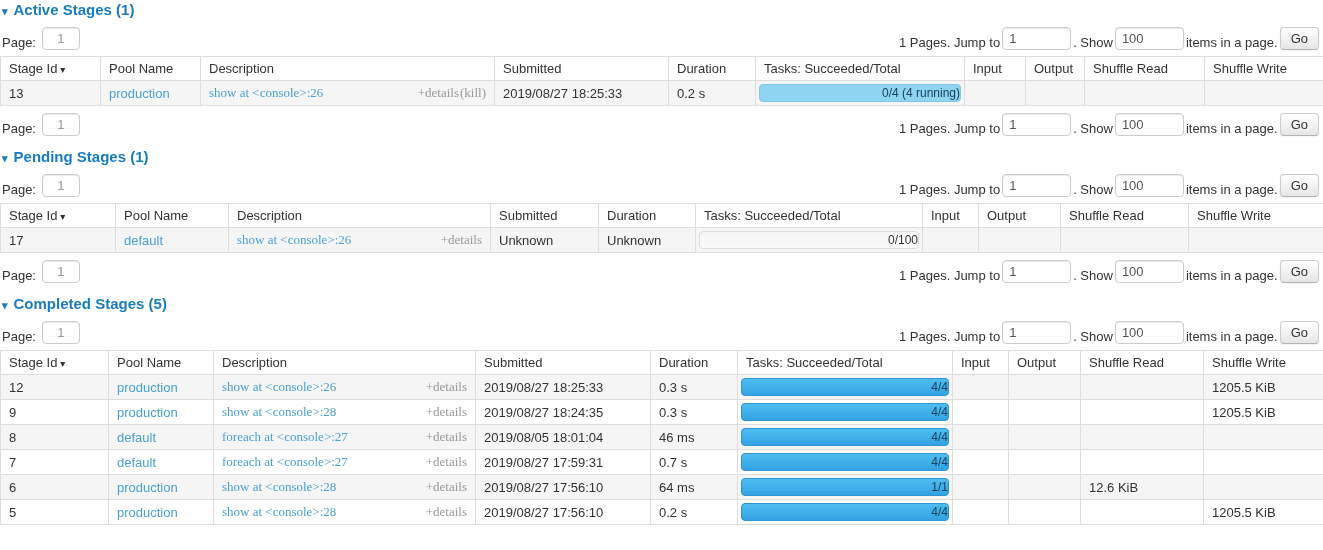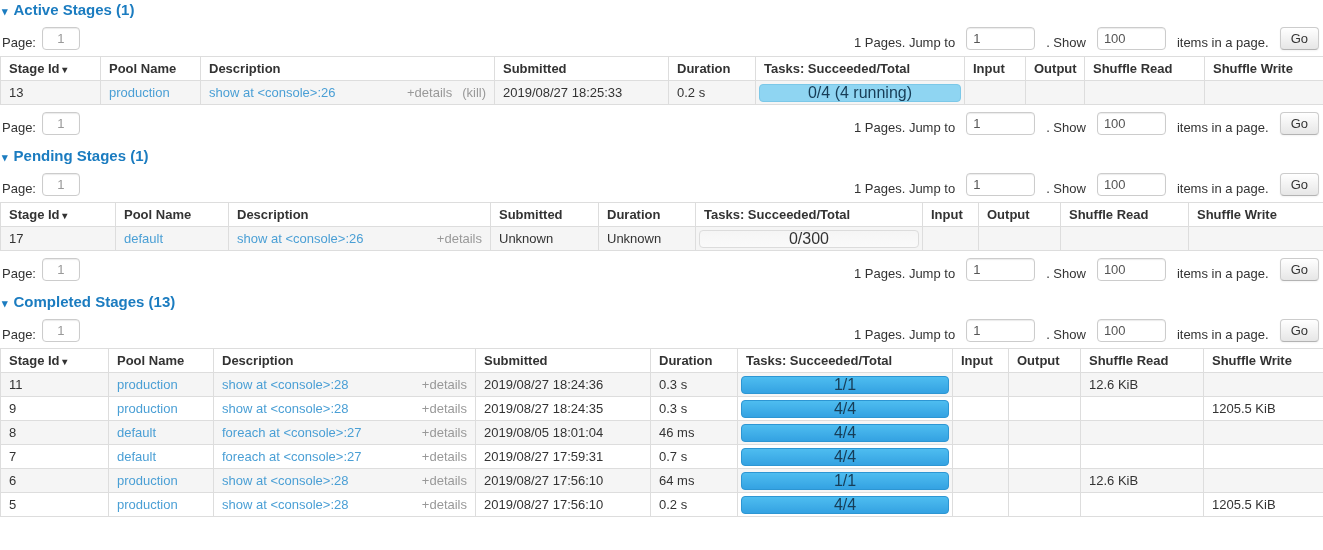--- a/index.html
+++ b/index.html
@@ -9,50 +9,50 @@
   }
   .section-title{
     display:flex;align-items:center;gap:6px;cursor:pointer;
     font-size:15px;font-weight:bold;color:var(--heading,#1b7cc0);
     margin:13px 0 9px 2px;line-height:16px;
   }
   .section:first-child .section-title{margin-top:2px;}
   .section-title .arrow{font-size:11px;position:relative;top:1px;}
   .pagerow{display:flex;justify-content:space-between;align-items:center;margin:7px 2px 6px 2px;}
   .pageleft,.pageright{display:flex;align-items:flex-end;gap:6px;}
-  .pageright{padding-right:2px;gap:11px;}
+  .pageright{padding-right:2px;gap:2px;}
   input{
     height:17px;border:1px solid #ccc;border-radius:4px;padding:2px 6px;
     font-size:13px;font-family:inherit;color:#555;
     box-shadow:inset 0 1px 1px rgba(0,0,0,.08);
   }
   input.small{width:24px;text-align:center;color:#999;}
   input.mid{width:55px;}
   button.go{
     padding:3px 10px;background:linear-gradient(#ffffff,#e6e6e6);
     border:1px solid #ccc;border-bottom-color:#b3b3b3;border-radius:4px;
     font-size:13px;color:#333;cursor:pointer;font-family:inherit;
     box-shadow:inset 0 1px 0 rgba(255,255,255,.2),0 1px 2px rgba(0,0,0,.05);
   }
   table{border-collapse:collapse;table-layout:fixed;width:1323px;font-size:13px;}
   th,td{
     border:1px solid #ddd;padding:4px 8px;text-align:left;
     overflow:hidden;white-space:nowrap;height:14px;
   }
-  th{font-weight:bold;color:#333;background:#fff;}
+  th{font-weight:normal;color:#333;background:#fff;}
   tbody tr:nth-child(odd){background:#f5f5f5;}
   a.link{color:var(--link,#4a9fd5);text-decoration:none;cursor:pointer;}
-  .desc-wrap{display:flex;align-items:flex-end;}
+  .desc-wrap{display:flex;align-items:flex-end;font-family:Liberation Serif, serif;}
   .desc-link{flex:1;overflow:hidden;}
   .muted{color:#999;cursor:pointer;}
-  .kill{margin-left:10px;}
+  .kill{margin-left:1px;}
   td.tasks-cell{padding:2px 3px;}
   .progress{
-    height:16px;border-radius:4px;text-align:center;
-    font-size:16px;line-height:16px;color:#173d57;
+    height:16px;border-radius:4px;text-align:right;
+    font-size:12px;line-height:16px;color:#173d57;
   }
   .progress.running{background:var(--bar-running,#8fd5f2);border:1px solid #7cc8e8;}
   .progress.completed{
     background:linear-gradient(var(--bar-completed-top,#4ebdf0),var(--bar-completed-bottom,#34a2e2));
     border:1px solid #2d96d3;
   }
   .progress.empty{background:linear-gradient(#f5f5f5,#fafafa);border:1px solid #dcdcdc;color:#333;}
   .sort{font-size:10px;color:#333;}
 </style>
 </head>
@@ -195,21 +195,21 @@
             <td><a class="link" href="#">default</a></td>
             <td>
               <div class="desc-wrap">
                 <a class="link desc-link" href="#">show at &lt;console&gt;:26</a>
                 <span class="muted">+details</span>
               </div>
             </td>
             <td>Unknown</td>
             <td>Unknown</td>
             <td class="tasks-cell">
-              <div class="progress empty">0/300</div>
+              <div class="progress empty">0/100</div>
             </td>
             <td></td>
             <td></td>
             <td></td>
             <td></td>
           </tr>
         </tbody>
       </table>
       <div class="pagerow">
         <div class="pageleft">
@@ -222,21 +222,21 @@
           <span>. Show</span>
           <input class="mid" value="100" style="">
           <span>items in a page.</span>
           <button class="go">Go</button>
         </div>
       </div>
     </div>
     <div class="section">
       <div class="section-title">
         <span class="arrow">▾</span>
-        <span>Completed Stages (13)</span>
+        <span>Completed Stages (5)</span>
       </div>
       <div class="pagerow">
         <div class="pageleft">
           <span>Page:</span>
           <input class="small" value="1" style="">
         </div>
         <div class="pageright">
           <span>1 Pages. Jump to</span>
           <input class="mid" value="1" style="">
           <span>. Show</span>
@@ -267,37 +267,37 @@
             <th><span>Duration</span></th>
             <th><span>Tasks: Succeeded/Total</span></th>
             <th><span>Input</span></th>
             <th><span>Output</span></th>
             <th><span>Shuffle Read</span></th>
             <th><span>Shuffle Write</span></th>
           </tr>
         </thead>
         <tbody>
           <tr>
-            <td>11</td>
-            <td><a class="link" href="#">production</a></td>
-            <td>
-              <div class="desc-wrap">
-                <a class="link desc-link" href="#">show at &lt;console&gt;:28</a>
-                <span class="muted">+details</span>
-              </div>
-            </td>
-            <td>2019/08/27 18:24:36</td>
+            <td>12</td>
+            <td><a class="link" href="#">production</a></td>
+            <td>
+              <div class="desc-wrap">
+                <a class="link desc-link" href="#">show at &lt;console&gt;:26</a>
+                <span class="muted">+details</span>
+              </div>
+            </td>
+            <td>2019/08/27 18:25:33</td>
             <td>0.3 s</td>
             <td class="tasks-cell">
-              <div class="progress completed">1/1</div>
-            </td>
-            <td></td>
-            <td></td>
-            <td>12.6 KiB</td>
-            <td></td>
+              <div class="progress completed">4/4</div>
+            </td>
+            <td></td>
+            <td></td>
+            <td></td>
+            <td>1205.5 KiB</td>
           </tr>
           <tr>
             <td>9</td>
             <td><a class="link" href="#">production</a></td>
             <td>
               <div class="desc-wrap">
                 <a class="link desc-link" href="#">show at &lt;console&gt;:28</a>
                 <span class="muted">+details</span>
               </div>
             </td>

